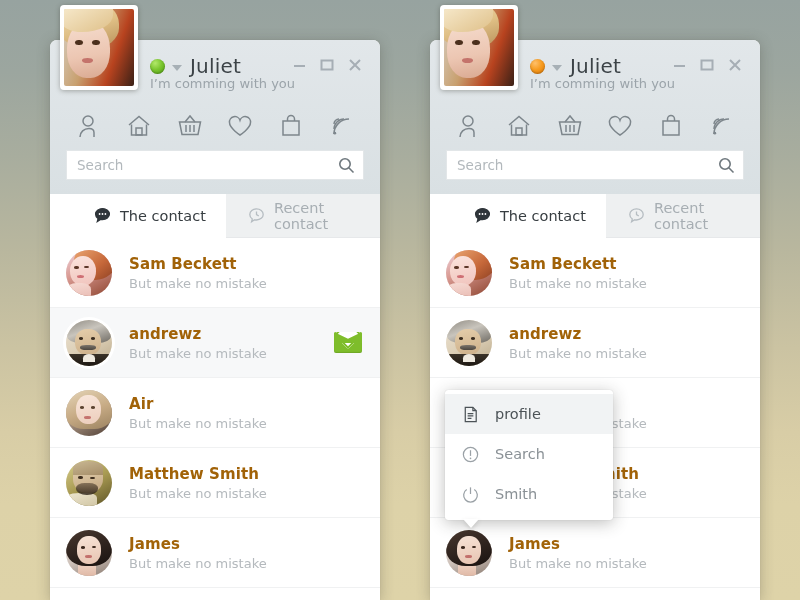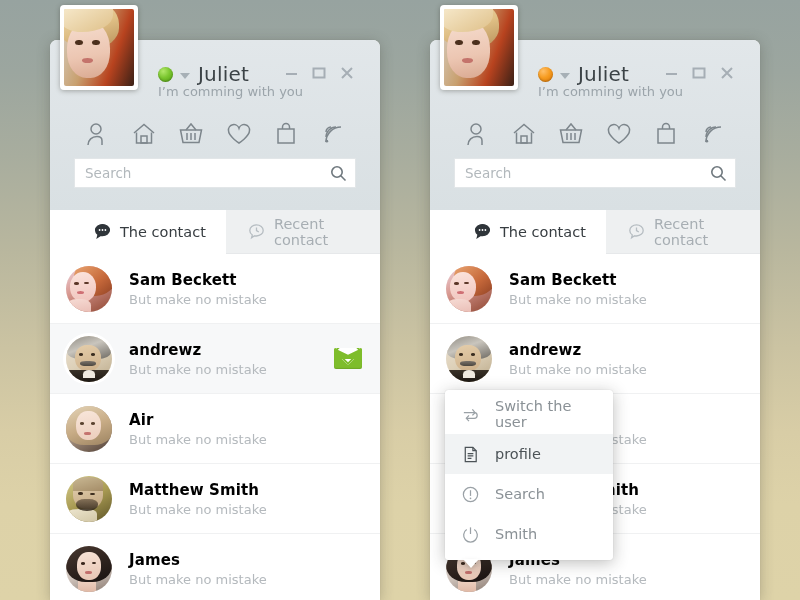--- a/index.html
+++ b/index.html
@@ -22,21 +22,21 @@
     border-radius: 7px 7px 0 0;
     box-shadow: 0 2px 14px rgba(60,60,50,.30), 0 0 1px rgba(0,0,0,.18);
     overflow: hidden;
   }
   .win-left  { left: 50px;  top: 40px; width: 330px; height: 560px; }
   .win-right { left: 430px; top: 40px; width: 330px; height: 560px; }
 
   
   .header {
     background: linear-gradient(to bottom, #e2e7ea 0%, #dde3e6 55%, #d9e0e3 100%);
-    padding: 12px;
+    padding: 4px;
     position: relative;
   }
 
   .titlebar {
     height: 58px;
     position: relative;
     padding-left: 96px;
   }
 
   .status-dot {
@@ -219,21 +219,21 @@
     cursor: pointer;
   }
   .contact-row.hovered { background: #f7f8f9; }
   .c-avatar {
     width: 46px; height: 46px; border-radius: 50%;
     overflow: hidden; flex: none;
     box-shadow: 0 0 0 3px #fff, 0 1px 3px rgba(0,0,0,.16);
   }
   .c-text { margin-left: 17px; flex: 1; min-width: 0; }
   .c-name {
-    font-size: 15px; color: #000000; font-weight: bold;
+    font-size: 15px; color: #a16207; font-weight: bold;
     letter-spacing: .1px; margin-bottom: 3px;
   }
   .c-msg { font-size: 13px; color: #b4b9bd; }
   .c-badge {
     width: 28px; height: 21px; flex: none;
     background: #7ebd2b; border-radius: 2px;
     position: relative; overflow: hidden;
     box-shadow: inset 0 -1px 1px rgba(0,0,0,.12);
   }
   .c-badge::after {
@@ -696,30 +696,20 @@
         <i class="fringe"></i>
         <i class="eyeL"></i>
         <i class="eyeR"></i>
         <i class="lip"></i>
       </div>
   </div>
 </div>
 
 <div class="menu">
 
-  <div class="menu-item">
-    <span class="mi-icon">
-      <svg width="19" height="19" viewBox="0 0 20 20" fill="none" stroke="currentColor" stroke-width="1.3">
-        <path d="M3 8h11a3 3 0 0 1 0 6H6"></path>
-          <path d="M12 4.5 14.8 8 12 11"></path>
-        <path d="M8.4 11 5.6 14 8.4 17"></path>
-      </svg>
-    </span>
-    <span>Switch the user</span>
-  </div>
 
   <div class="menu-item mi-active">
     <span class="mi-icon">
       <svg width="19" height="19" viewBox="0 0 20 20" fill="none" stroke="currentColor" stroke-width="1.3">
         <path d="M4.5 2.5h8l3.5 3.5v11.5h-11.5z"></path>
           <path d="M12.5 2.5V6H16"></path>
         <path d="M7 9h6M7 11.5h6M7 14h4"></path>
       </svg>
     </span>
     <span>profile</span>

